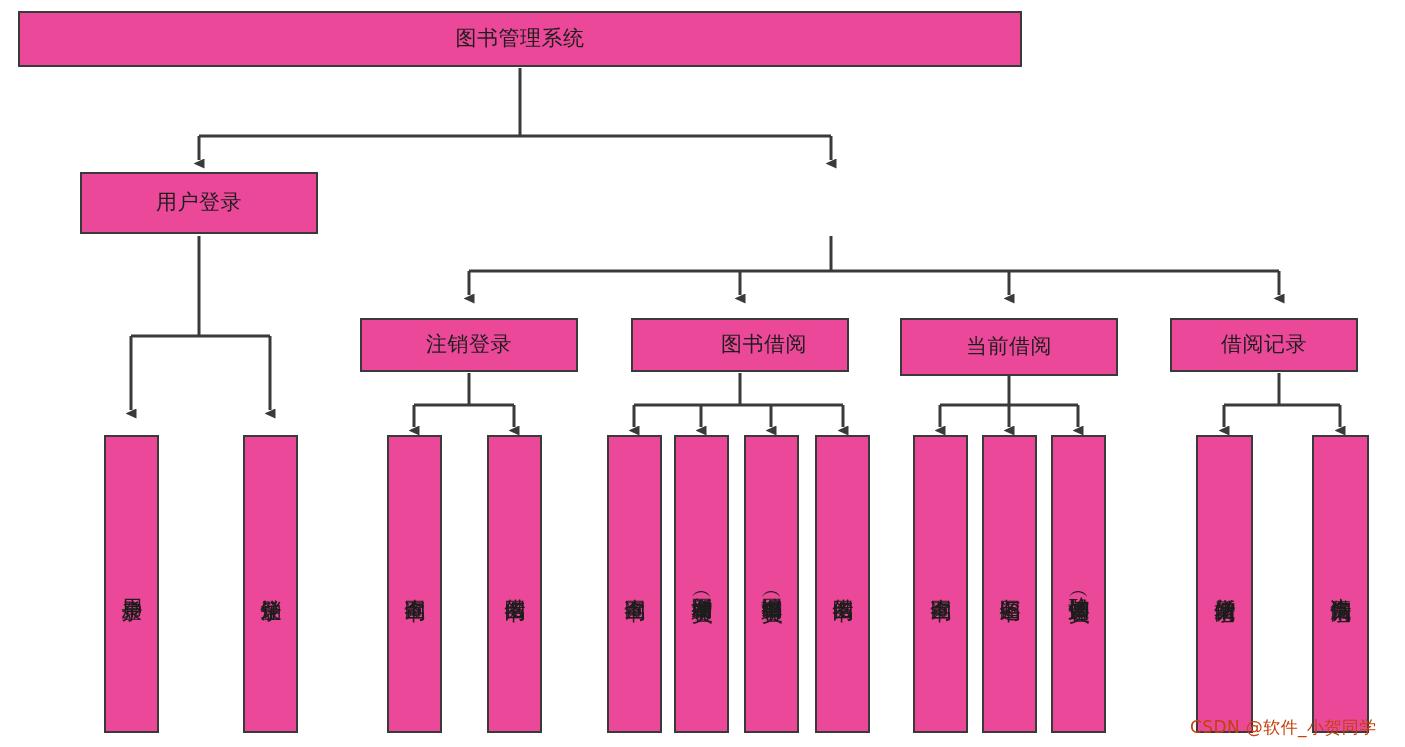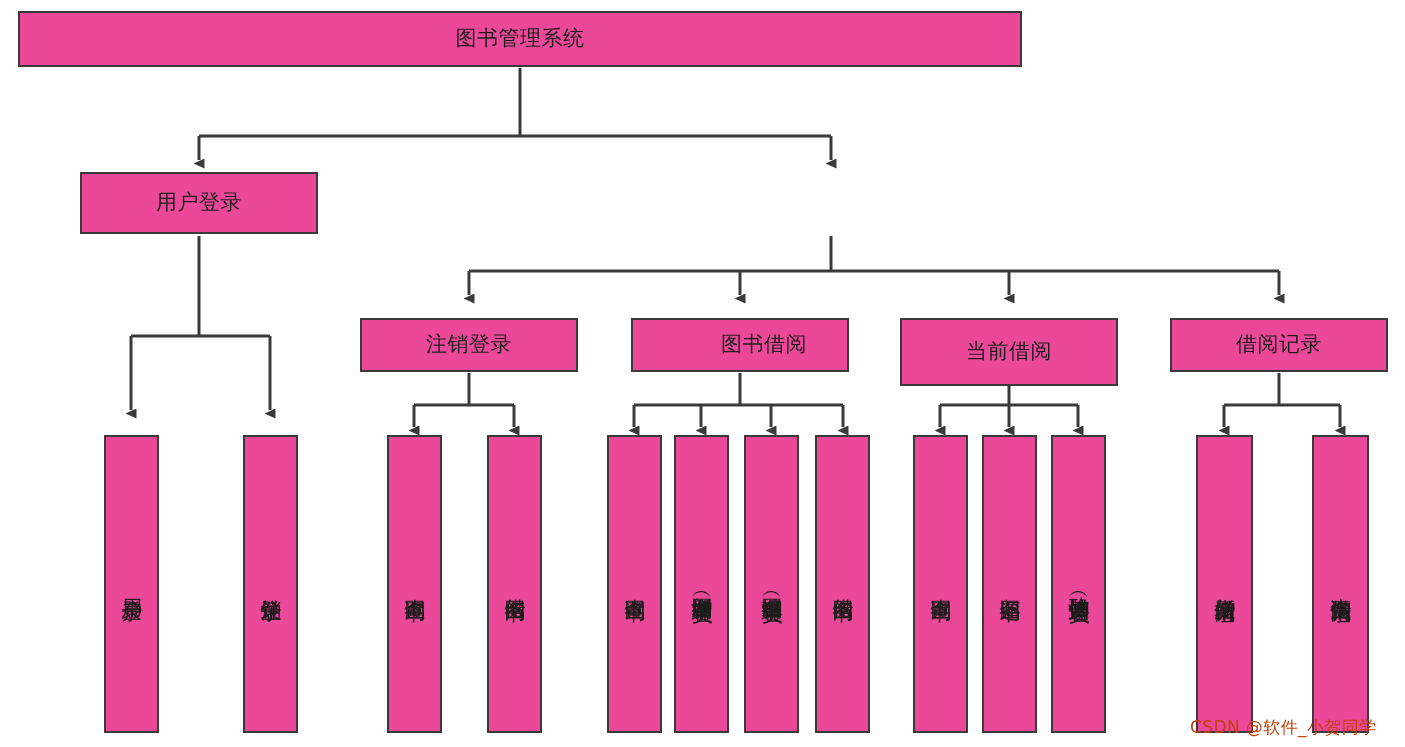--- a/index.html
+++ b/index.html
@@ -127,24 +127,24 @@
   <div class="node horiz" style="left:80px; top:172px; width:238px; height:62px;">
     <span>用户登录</span>
   </div>
 
   <div class="node horiz" style="left:360px; top:318px; width:218px; height:54px;">
     <span>注销登录</span>
   </div>
   <div class="node horiz" style="left:631px; top:318px; width:218px; height:54px;padding-left:48px;">
     <span>图书借阅</span>
   </div>
-  <div class="node horiz" style="left:900px; top:318px; width:218px; height:68px;">
+  <div class="node horiz" style="left:900px; top:318px; width:218px; height:58px;">
     <span>当前借阅</span>
   </div>
-  <div class="node horiz" style="left:1170px; top:318px; width:218px; height:54px;">
+  <div class="node horiz" style="left:1170px; top:318px; width:188px; height:54px;">
     <span>借阅记录</span>
   </div>
 
   <div class="node leaf" style="left:104px; top:435px; width:55px; height:298px;">
     <span class="vtext">用户登录</span>
   </div>
   <div class="node leaf" style="left:243px; top:435px; width:55px; height:298px;">
     <span class="vtext">注销登录</span>
   </div>
 

